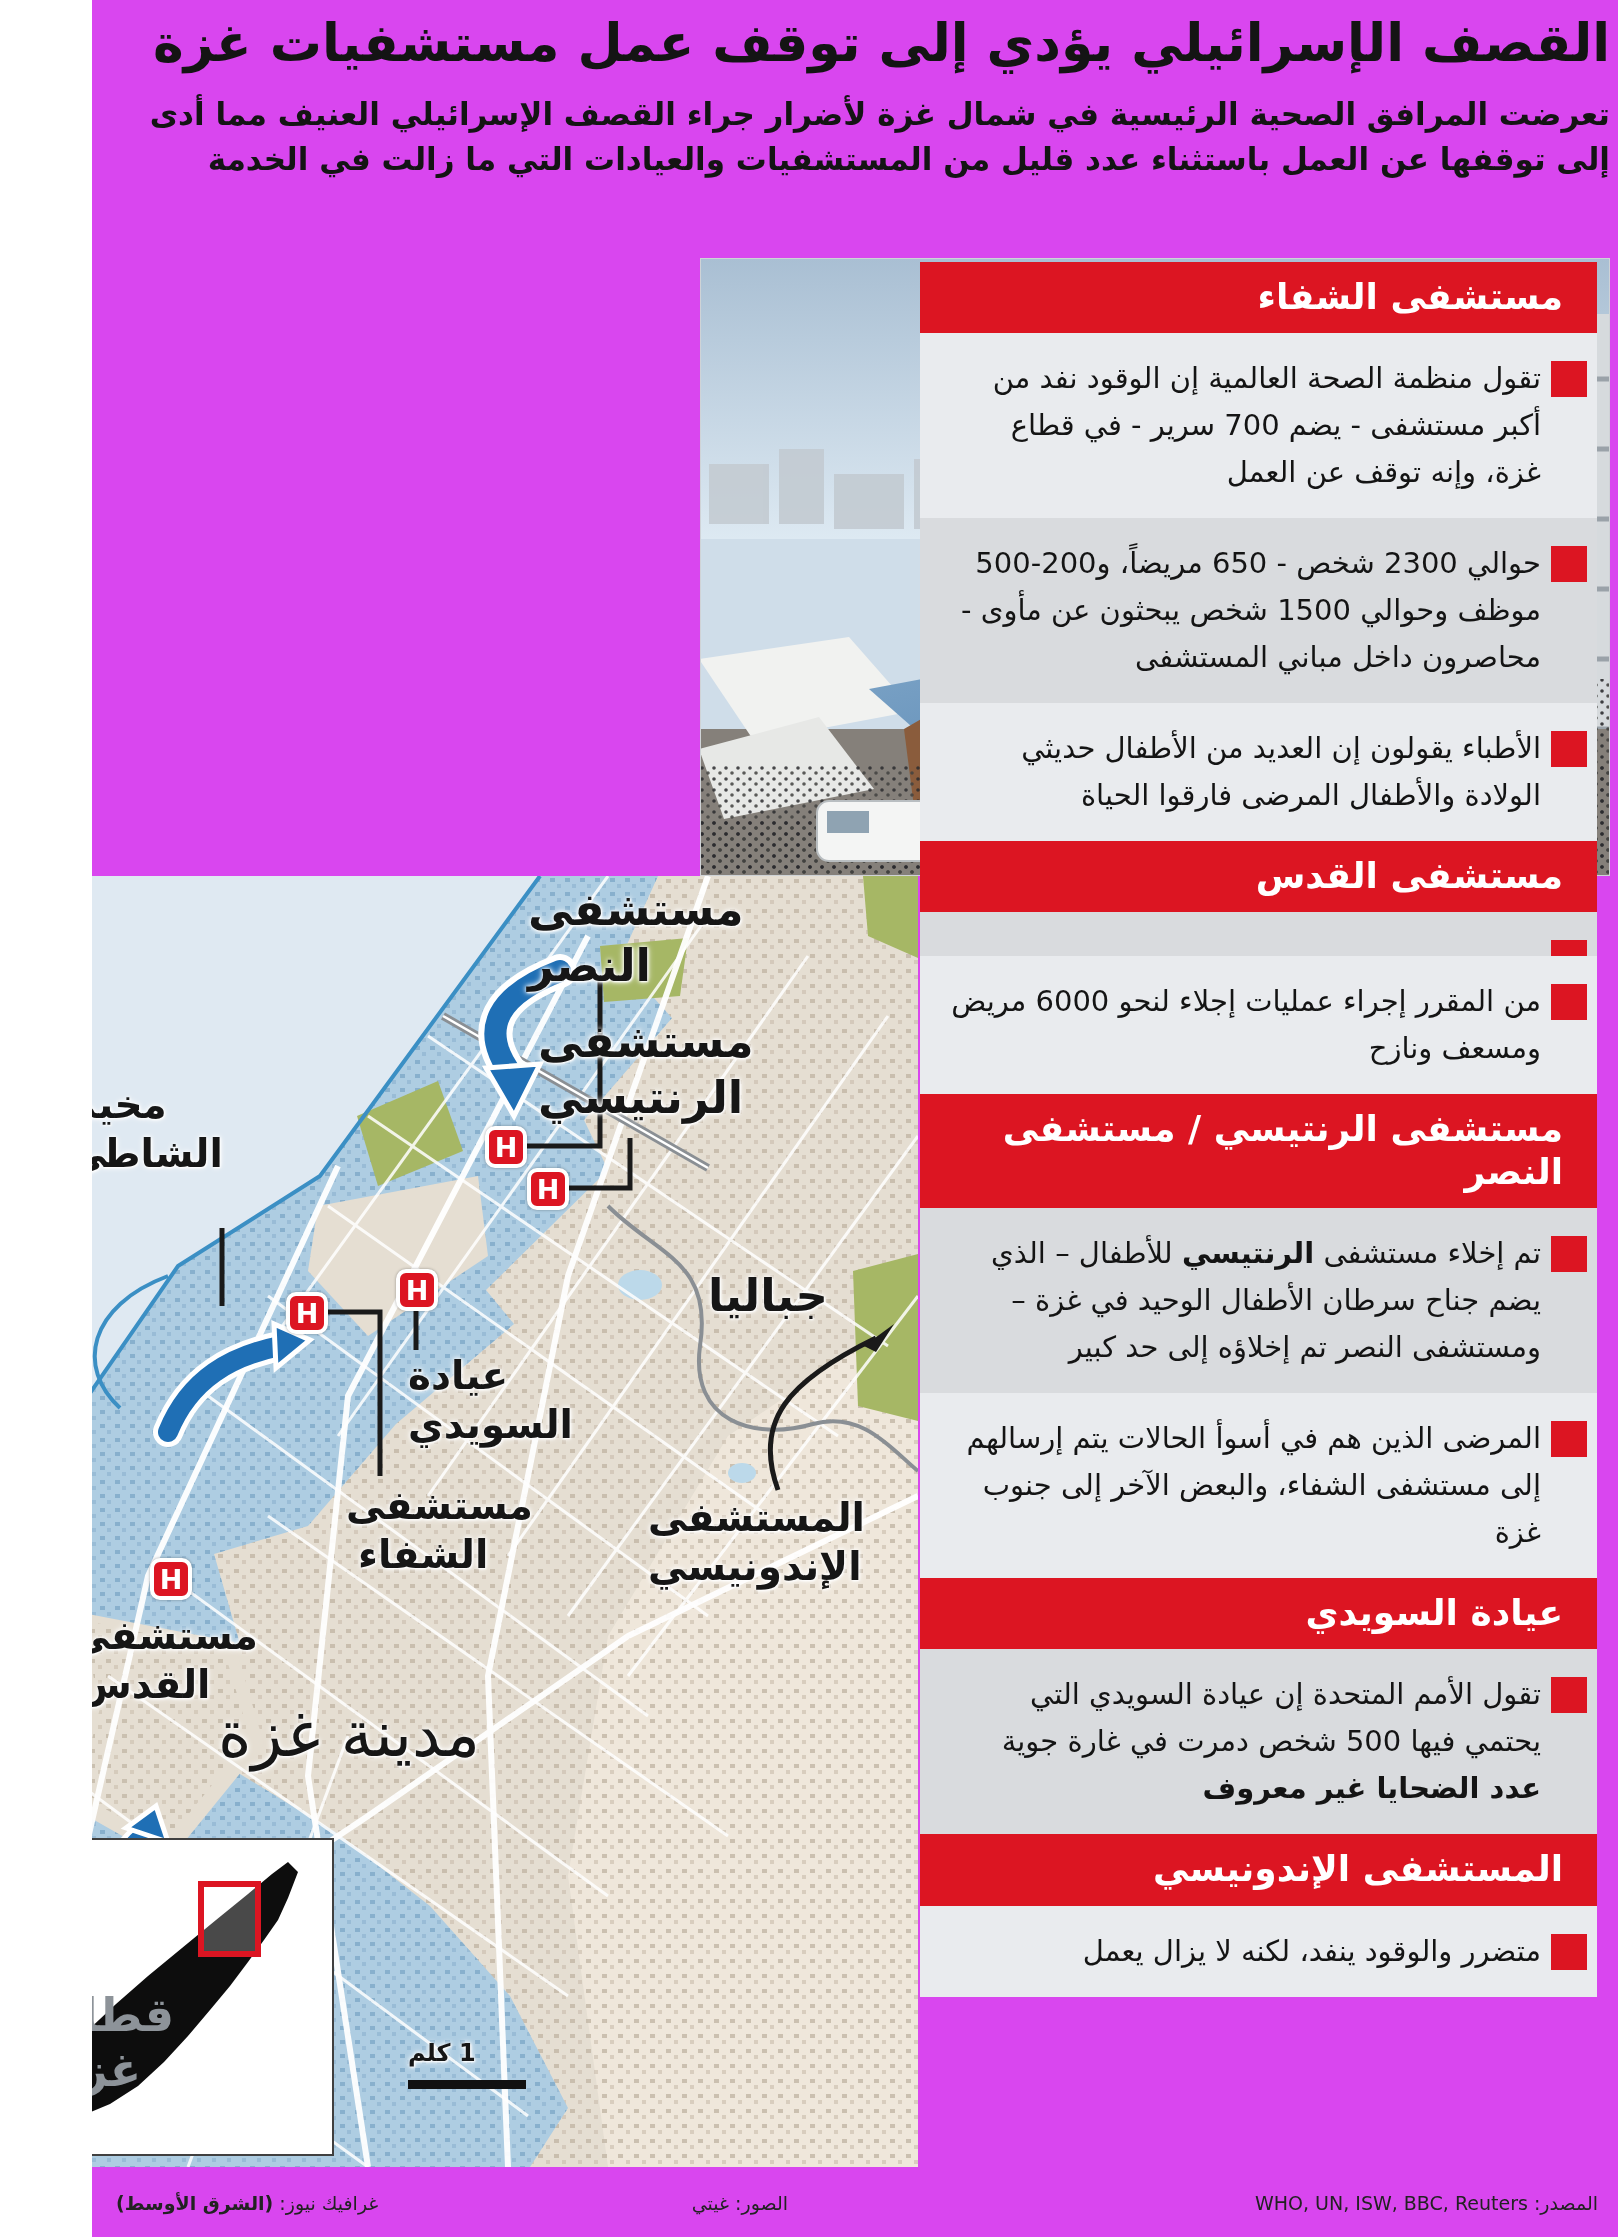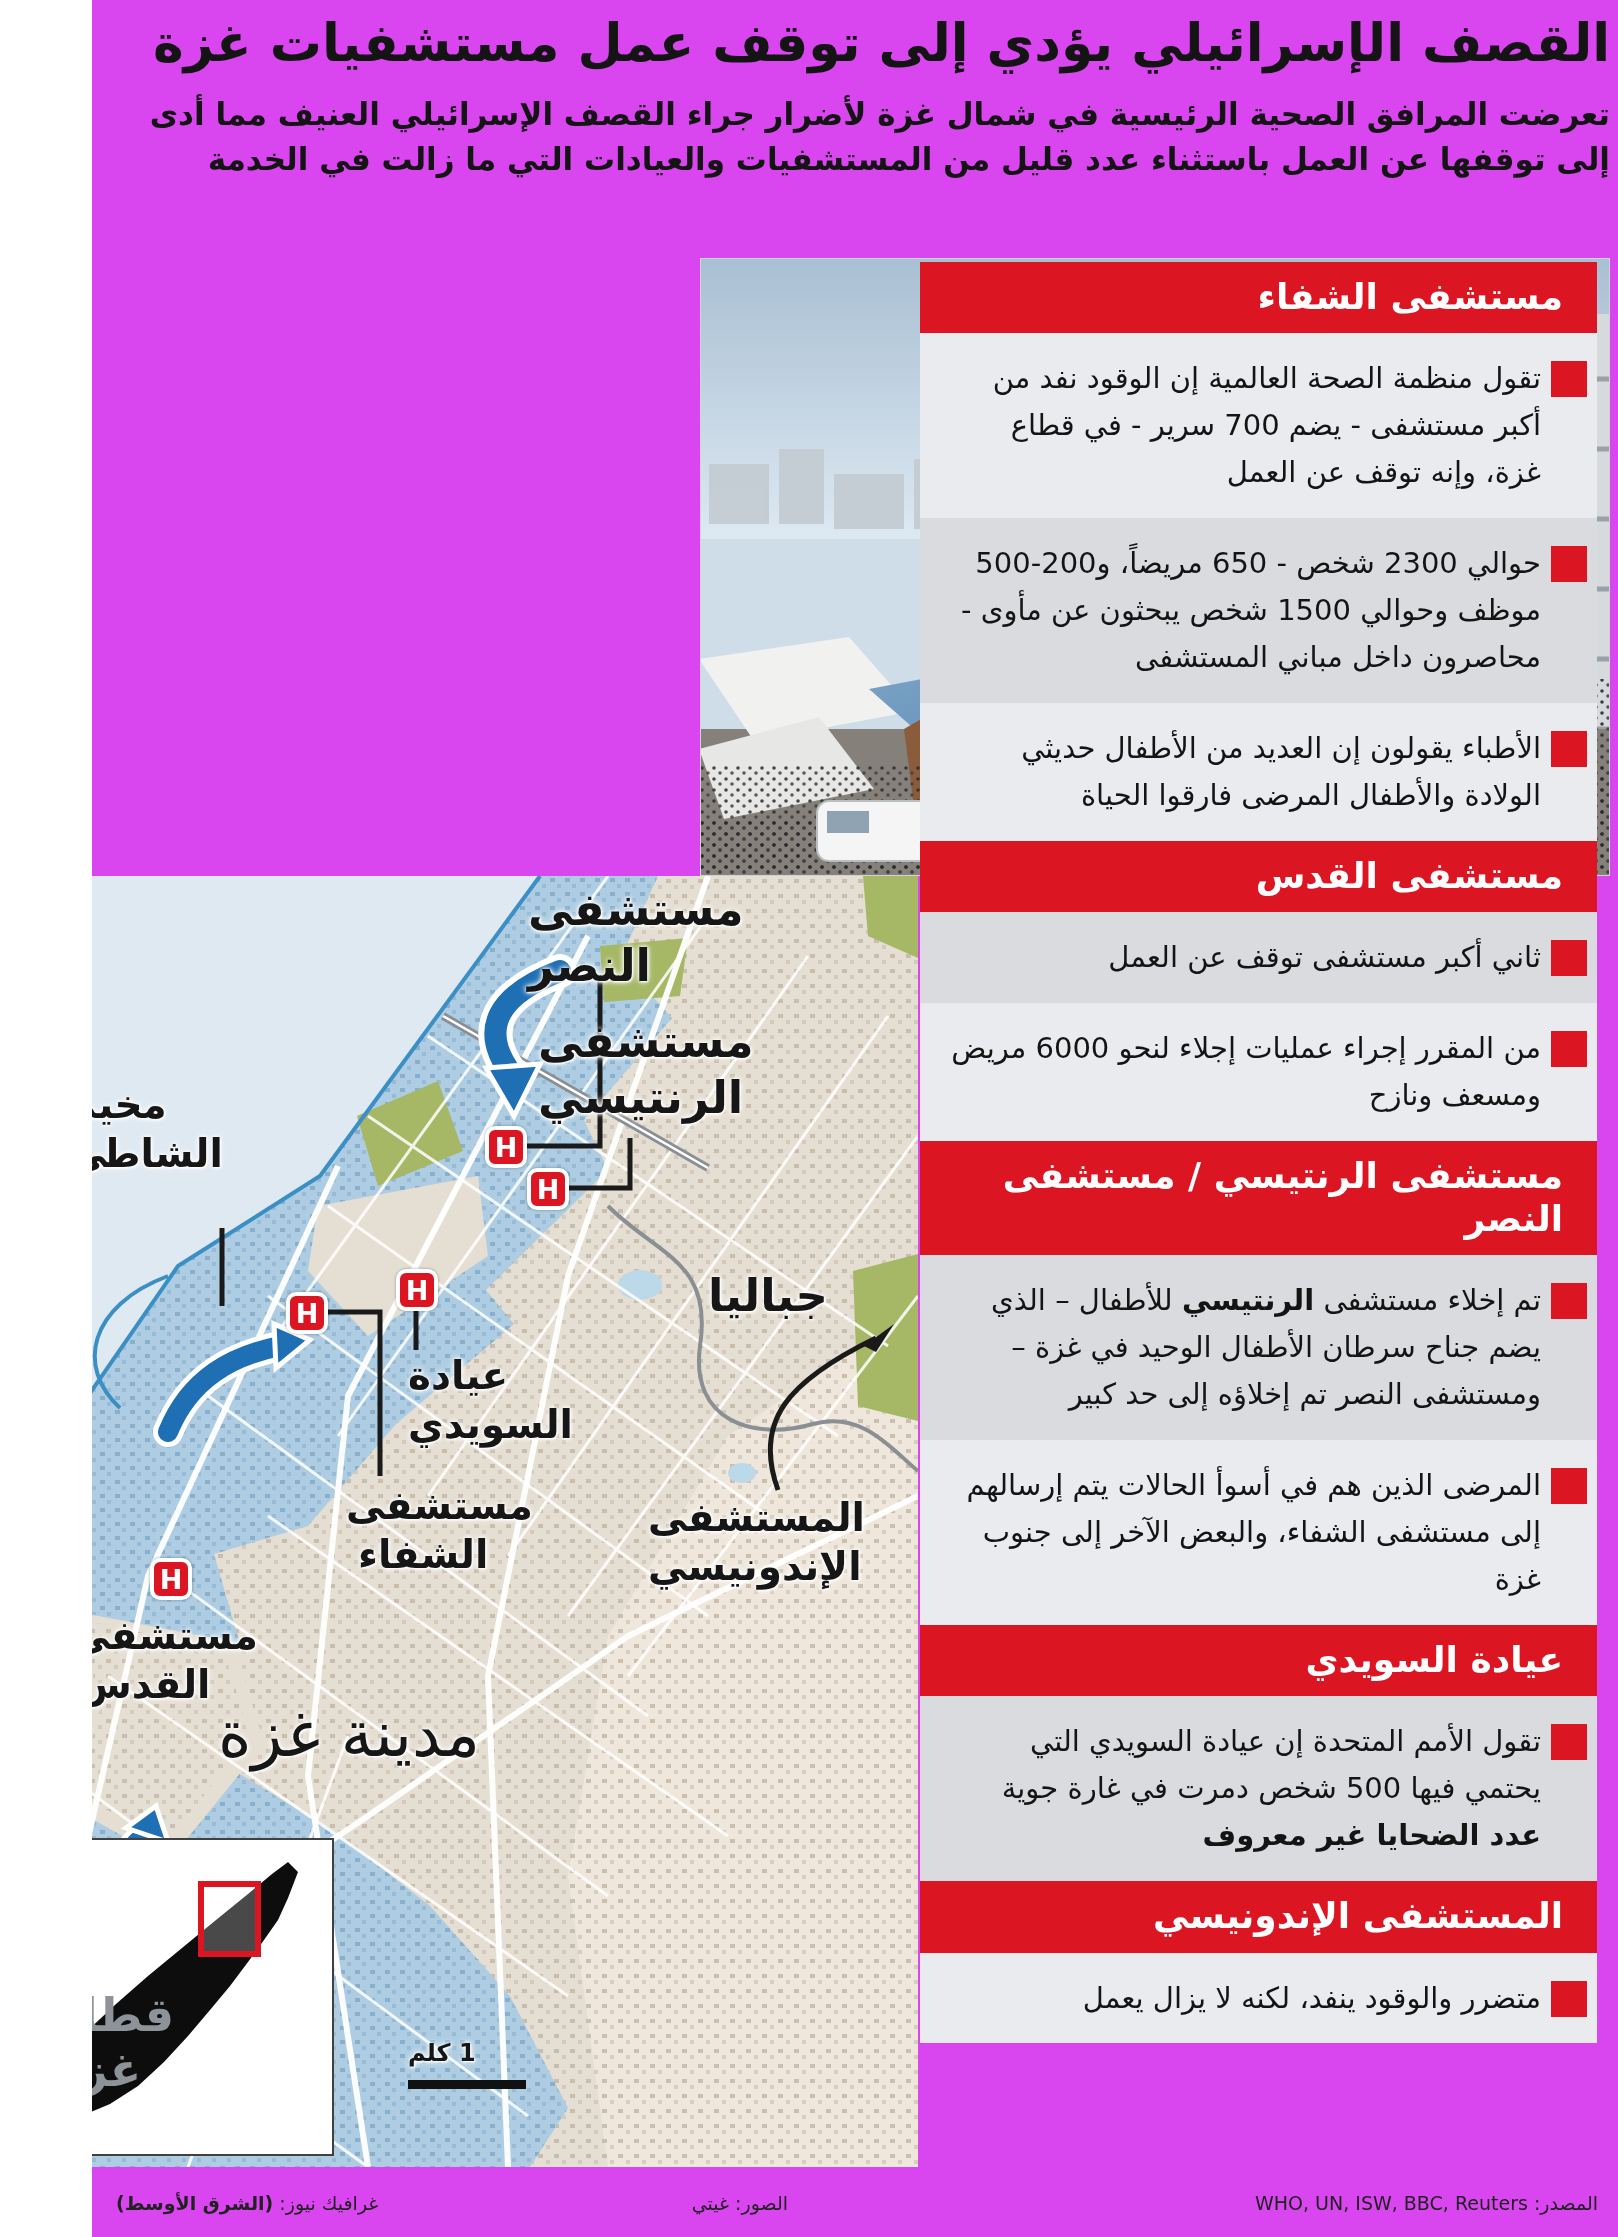--- a/index.html
+++ b/index.html
@@ -336,21 +336,20 @@
         <span class="sq"></span>
         <p><span>حوالي 2300 شخص - 650 مريضاً، و200-500 موظف وحوالي 1500 شخص يبحثون عن مأوى - محاصرون داخل مباني المستشفى</span></p>
       </div>
       <div class="bullet bg-a">
         <span class="sq"></span>
         <p><span>الأطباء يقولون إن العديد من الأطفال حديثي الولادة والأطفال المرضى فارقوا الحياة</span></p>
       </div>
       <div class="sec-header">مستشفى القدس</div>
       <div class="bullet bg-b">
         <span class="sq"></span>
-        <p><span>ثاني أكبر مستشفى توقف عن العمل</span></p>
       </div>
       <div class="bullet bg-a">
         <span class="sq"></span>
         <p><span>من المقرر إجراء عمليات إجلاء لنحو 6000 مريض ومسعف ونازح</span></p>
       </div>
       <div class="sec-header">مستشفى الرنتيسي / مستشفى النصر</div>
       <div class="bullet bg-b">
         <span class="sq"></span>
         <p><span>تم إخلاء مستشفى </span><b>الرنتيسي</b><span> للأطفال – الذي يضم جناح سرطان الأطفال الوحيد في غزة – ومستشفى النصر تم إخلاؤه إلى حد كبير</span></p>
       </div>

